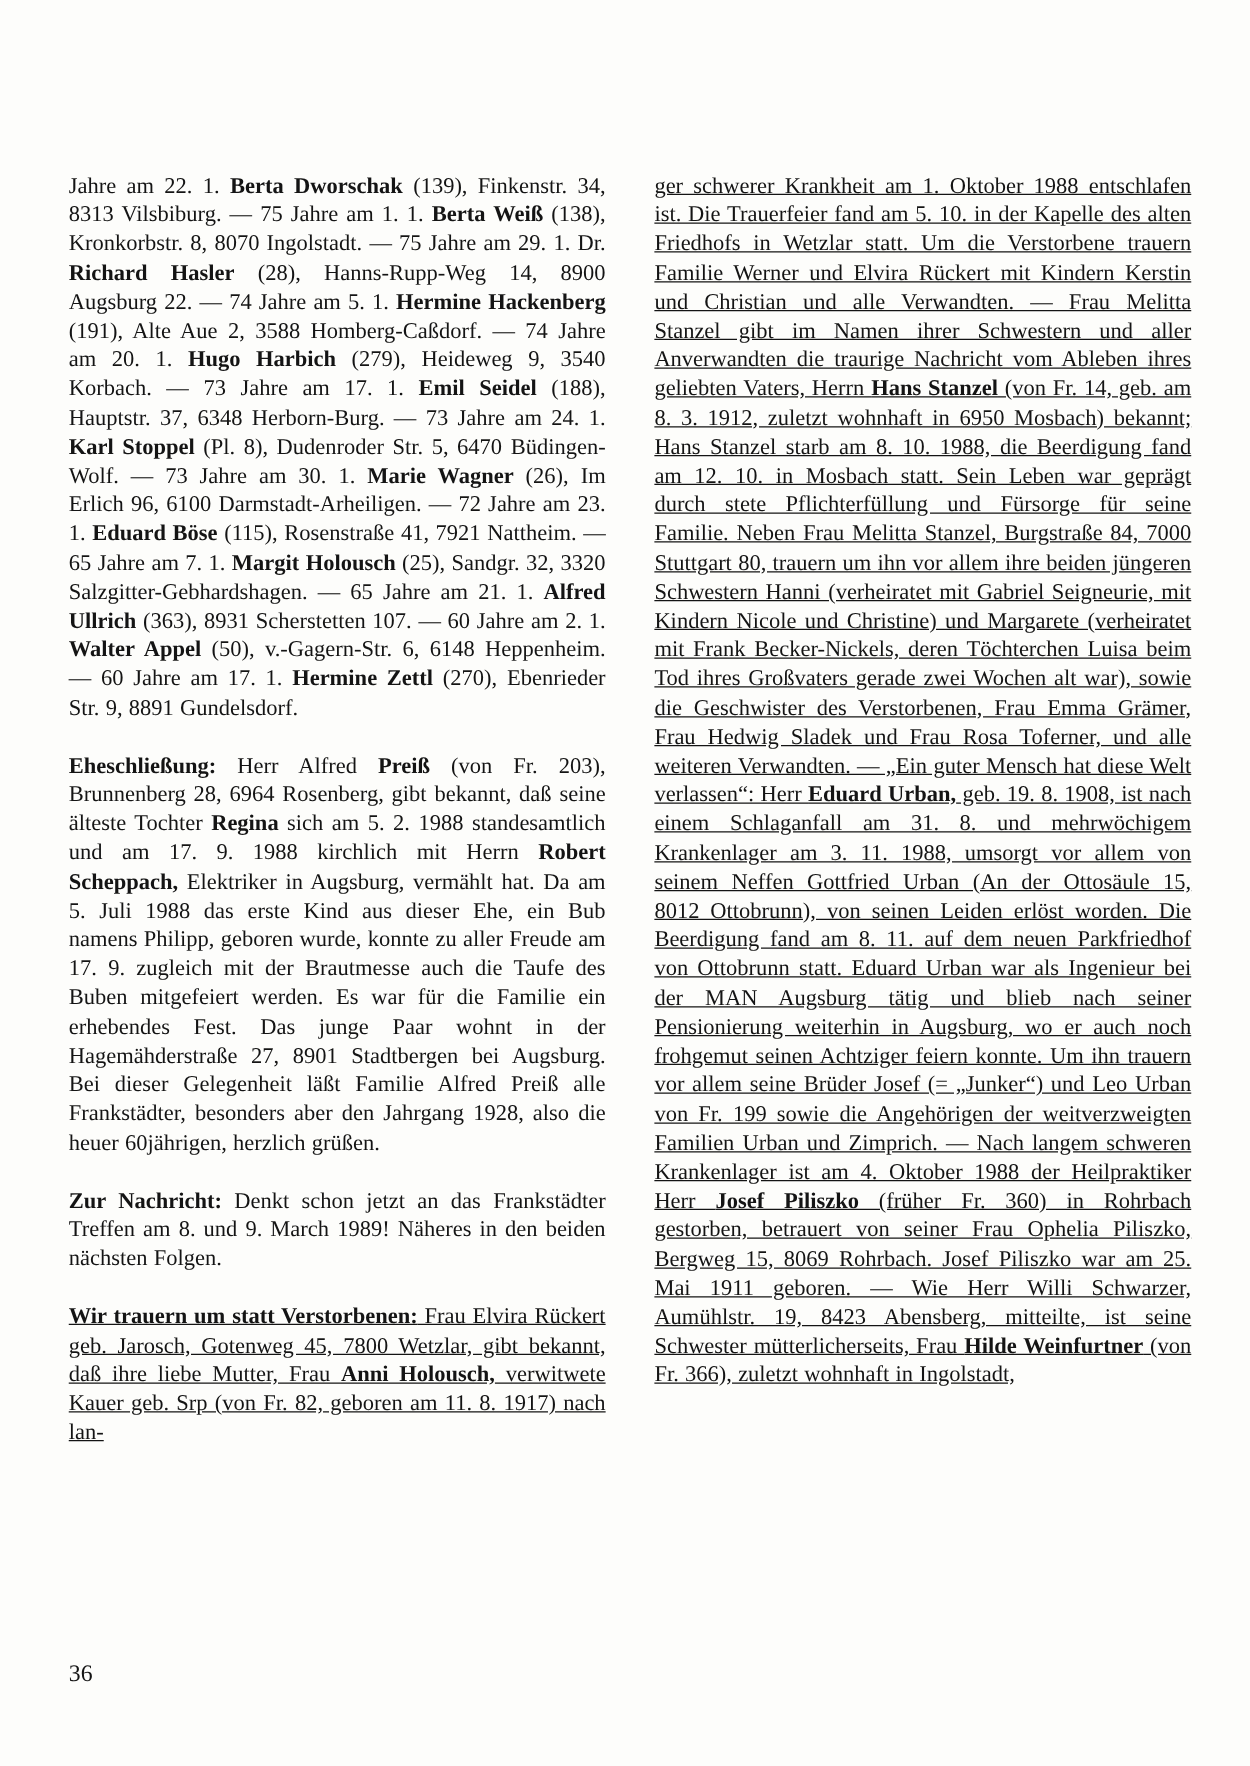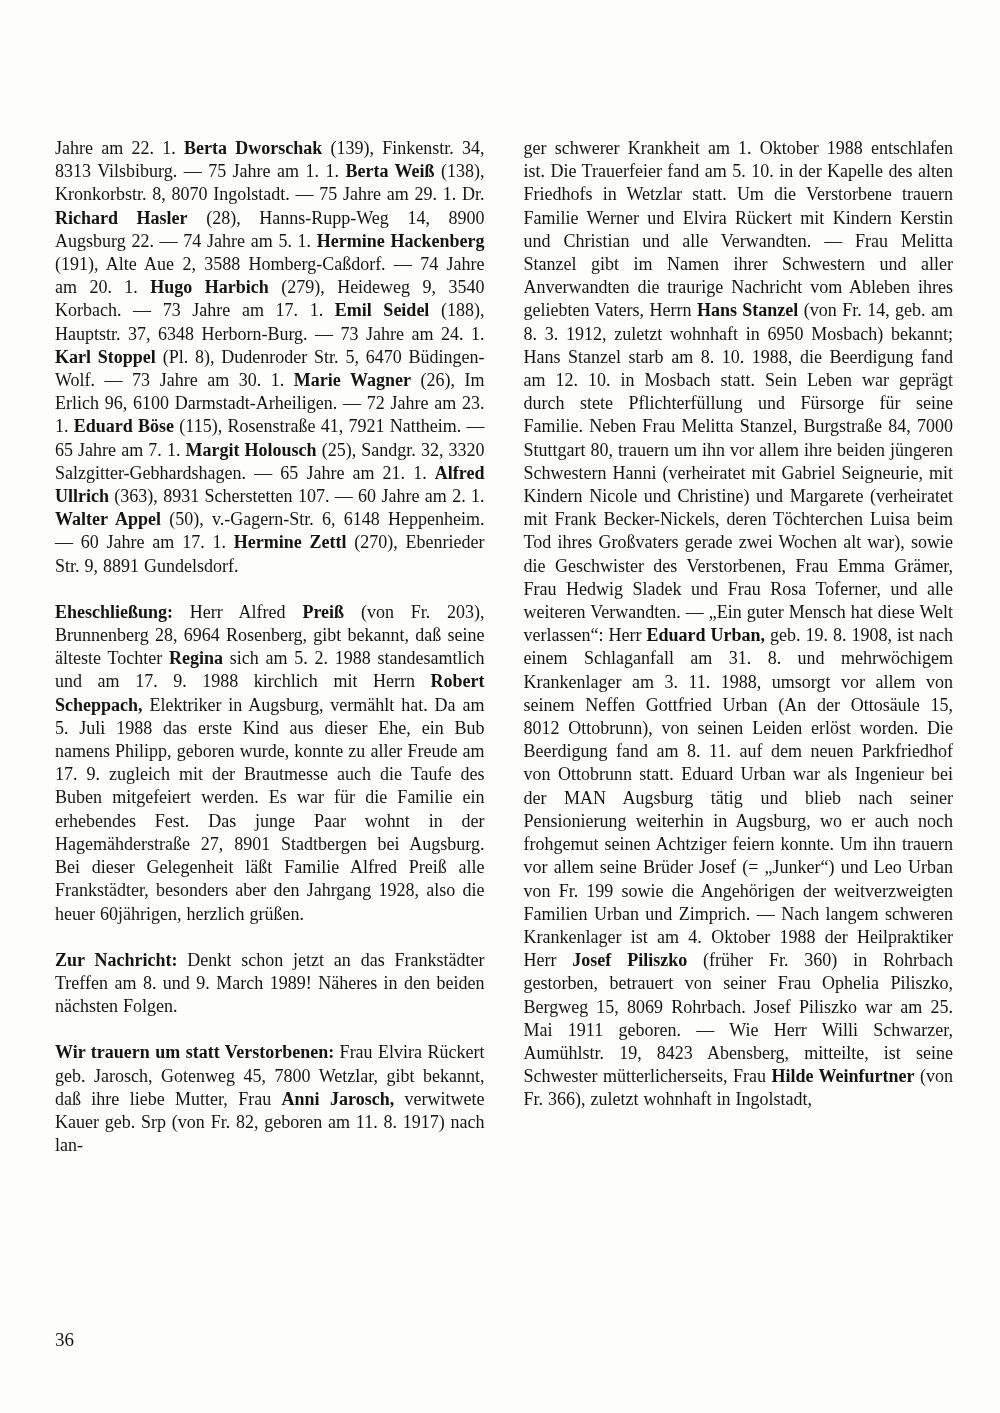--- a/index.html
+++ b/index.html
@@ -32,20 +32,21 @@
     text-align: justify;
     hyphens: auto;
     -webkit-hyphens: auto;
     word-spacing: 0.5px;
   }
   .para {
     margin: 0 0 23px 0;
   }
   .para:last-child {
     margin-bottom: 0;
+    text-decoration: underline;
   }
   .para b {
     font-weight: bold;
   }
   .page-number {
     position: absolute;
     left: 55px;
     top: 1328px;
     font-size: 19px;
     line-height: 23px;
@@ -54,20 +55,20 @@
 </style>
 </head>
 <body>
 
 <div class="page">
   <div class="columns">
     <div class="column">
         <p class="para"><span>Jahre am 22. 1. </span><b>Berta Dworschak</b><span> (139), Finkenstr. 34, 8313 Vilsbiburg. — 75 Jahre am 1. 1. </span><b>Berta Weiß</b><span> (138), Kronkorbstr. 8, 8070 Ingolstadt. — 75 Jahre am 29. 1. Dr. </span><b>Richard Hasler</b><span> (28), Hanns-Rupp-Weg 14, 8900 Augsburg 22. — 74 Jahre am 5. 1. </span><b>Hermine Hackenberg</b><span> (191), Alte Aue 2, 3588 Homberg-Caßdorf. — 74 Jahre am 20. 1. </span><b>Hugo Harbich</b><span> (279), Heideweg 9, 3540 Korbach. — 73 Jahre am 17. 1. </span><b>Emil Seidel</b><span> (188), Hauptstr. 37, 6348 Herborn-Burg. — 73 Jahre am 24. 1. </span><b>Karl Stoppel</b><span> (Pl. 8), Dudenroder Str. 5, 6470 Büdingen-Wolf. — 73 Jahre am 30. 1. </span><b>Marie Wagner</b><span> (26), Im Erlich 96, 6100 Darmstadt-Arheiligen. — 72 Jahre am 23. 1. </span><b>Eduard Böse</b><span> (115), Rosenstraße 41, 7921 Nattheim. — 65 Jahre am 7. 1. </span><b>Margit Holousch</b><span> (25), Sandgr. 32, 3320 Salzgitter-Gebhardshagen. — 65 Jahre am 21. 1. </span><b>Alfred Ullrich</b><span> (363), 8931 Scherstetten 107. — 60 Jahre am 2. 1. </span><b>Walter Appel</b><span> (50), v.-Gagern-Str. 6, 6148 Heppenheim. — 60 Jahre am 17. 1. </span><b>Hermine Zettl</b><span> (270), Ebenrieder Str. 9, 8891 Gundelsdorf.</span></p>
         <p class="para"><b>Eheschließung:</b><span> Herr Alfred </span><b>Preiß</b><span> (von Fr. 203), Brunnenberg 28, 6964 Rosenberg, gibt bekannt, daß seine älteste Tochter </span><b>Regina</b><span> sich am 5. 2. 1988 standesamtlich und am 17. 9. 1988 kirchlich mit Herrn </span><b>Robert Scheppach,</b><span> Elektriker in Augsburg, vermählt hat. Da am 5. Juli 1988 das erste Kind aus dieser Ehe, ein Bub namens Philipp, geboren wurde, konnte zu aller Freude am 17. 9. zugleich mit der Brautmesse auch die Taufe des Buben mitgefeiert werden. Es war für die Familie ein erhebendes Fest. Das junge Paar wohnt in der Hagemähderstraße 27, 8901 Stadtbergen bei Augsburg. Bei dieser Gelegenheit läßt Familie Alfred Preiß alle Frankstädter, besonders aber den Jahrgang 1928, also die heuer 60jährigen, herzlich grüßen.</span></p>
         <p class="para"><b>Zur Nachricht:</b><span> Denkt schon jetzt an das Frankstädter Treffen am 8. und 9. March 1989! Näheres in den beiden nächsten Folgen.</span></p>
-        <p class="para"><b>Wir trauern um statt Verstorbenen:</b><span> Frau Elvira Rückert geb. Jarosch, Gotenweg 45, 7800 Wetzlar, gibt bekannt, daß ihre liebe Mutter, Frau </span><b>Anni Jarosch,</b><span> verwitwete Kauer geb. Srp (von Fr. 82, geboren am 11. 8. 1917) nach lan-</span></p>
+        <p class="para"><b>Wir trauern um statt Verstorbenen:</b><span> Frau Elvira Rückert geb. Jarosch, Gotenweg 45, 7800 Wetzlar, gibt bekannt, daß ihre liebe Mutter, Frau </span><b>Anni Holousch,</b><span> verwitwete Kauer geb. Srp (von Fr. 82, geboren am 11. 8. 1917) nach lan-</span></p>
       </div>
     <div class="column">
         <p class="para"><span>ger schwerer Krankheit am 1. Oktober 1988 entschlafen ist. Die Trauerfeier fand am 5. 10. in der Kapelle des alten Friedhofs in Wetzlar statt. Um die Verstorbene trauern Familie Werner und Elvira Rückert mit Kindern Kerstin und Christian und alle Verwandten. — Frau Melitta Stanzel gibt im Namen ihrer Schwestern und aller Anverwandten die traurige Nachricht vom Ableben ihres geliebten Vaters, Herrn </span><b>Hans Stanzel</b><span> (von Fr. 14, geb. am 8. 3. 1912, zuletzt wohnhaft in 6950 Mosbach) bekannt; Hans Stanzel starb am 8. 10. 1988, die Beerdigung fand am 12. 10. in Mosbach statt. Sein Leben war geprägt durch stete Pflichterfüllung und Fürsorge für seine Familie. Neben Frau Melitta Stanzel, Burgstraße 84, 7000 Stuttgart 80, trauern um ihn vor allem ihre beiden jüngeren Schwestern Hanni (verheiratet mit Gabriel Seigneurie, mit Kindern Nicole und Christine) und Margarete (verheiratet mit Frank Becker-Nickels, deren Töchterchen Luisa beim Tod ihres Großvaters gerade zwei Wochen alt war), sowie die Geschwister des Verstorbenen, Frau Emma Grämer, Frau Hedwig Sladek und Frau Rosa Toferner, und alle weiteren Verwandten. — „Ein guter Mensch hat diese Welt verlassen“: Herr </span><b>Eduard Urban,</b><span> geb. 19. 8. 1908, ist nach einem Schlaganfall am 31. 8. und mehrwöchigem Krankenlager am 3. 11. 1988, umsorgt vor allem von seinem Neffen Gottfried Urban (An der Ottosäule 15, 8012 Ottobrunn), von seinen Leiden erlöst worden. Die Beerdigung fand am 8. 11. auf dem neuen Parkfriedhof von Ottobrunn statt. Eduard Urban war als Ingenieur bei der MAN Augsburg tätig und blieb nach seiner Pensionierung weiterhin in Augsburg, wo er auch noch frohgemut seinen Achtziger feiern konnte. Um ihn trauern vor allem seine Brüder Josef (= „Junker“) und Leo Urban von Fr. 199 sowie die Angehörigen der weitverzweigten Familien Urban und Zimprich. — Nach langem schweren Krankenlager ist am 4. Oktober 1988 der Heilpraktiker Herr </span><b>Josef Piliszko</b><span> (früher Fr. 360) in Rohrbach gestorben, betrauert von seiner Frau Ophelia Piliszko, Bergweg 15, 8069 Rohrbach. Josef Piliszko war am 25. Mai 1911 geboren. — Wie Herr Willi Schwarzer, Aumühlstr. 19, 8423 Abensberg, mitteilte, ist seine Schwester mütterlicherseits, Frau </span><b>Hilde Weinfurtner</b><span> (von Fr. 366), zuletzt wohnhaft in Ingolstadt,</span></p>
       </div>
   </div>
   <div class="page-number">36</div>
 </div>
 
 </body></html>

